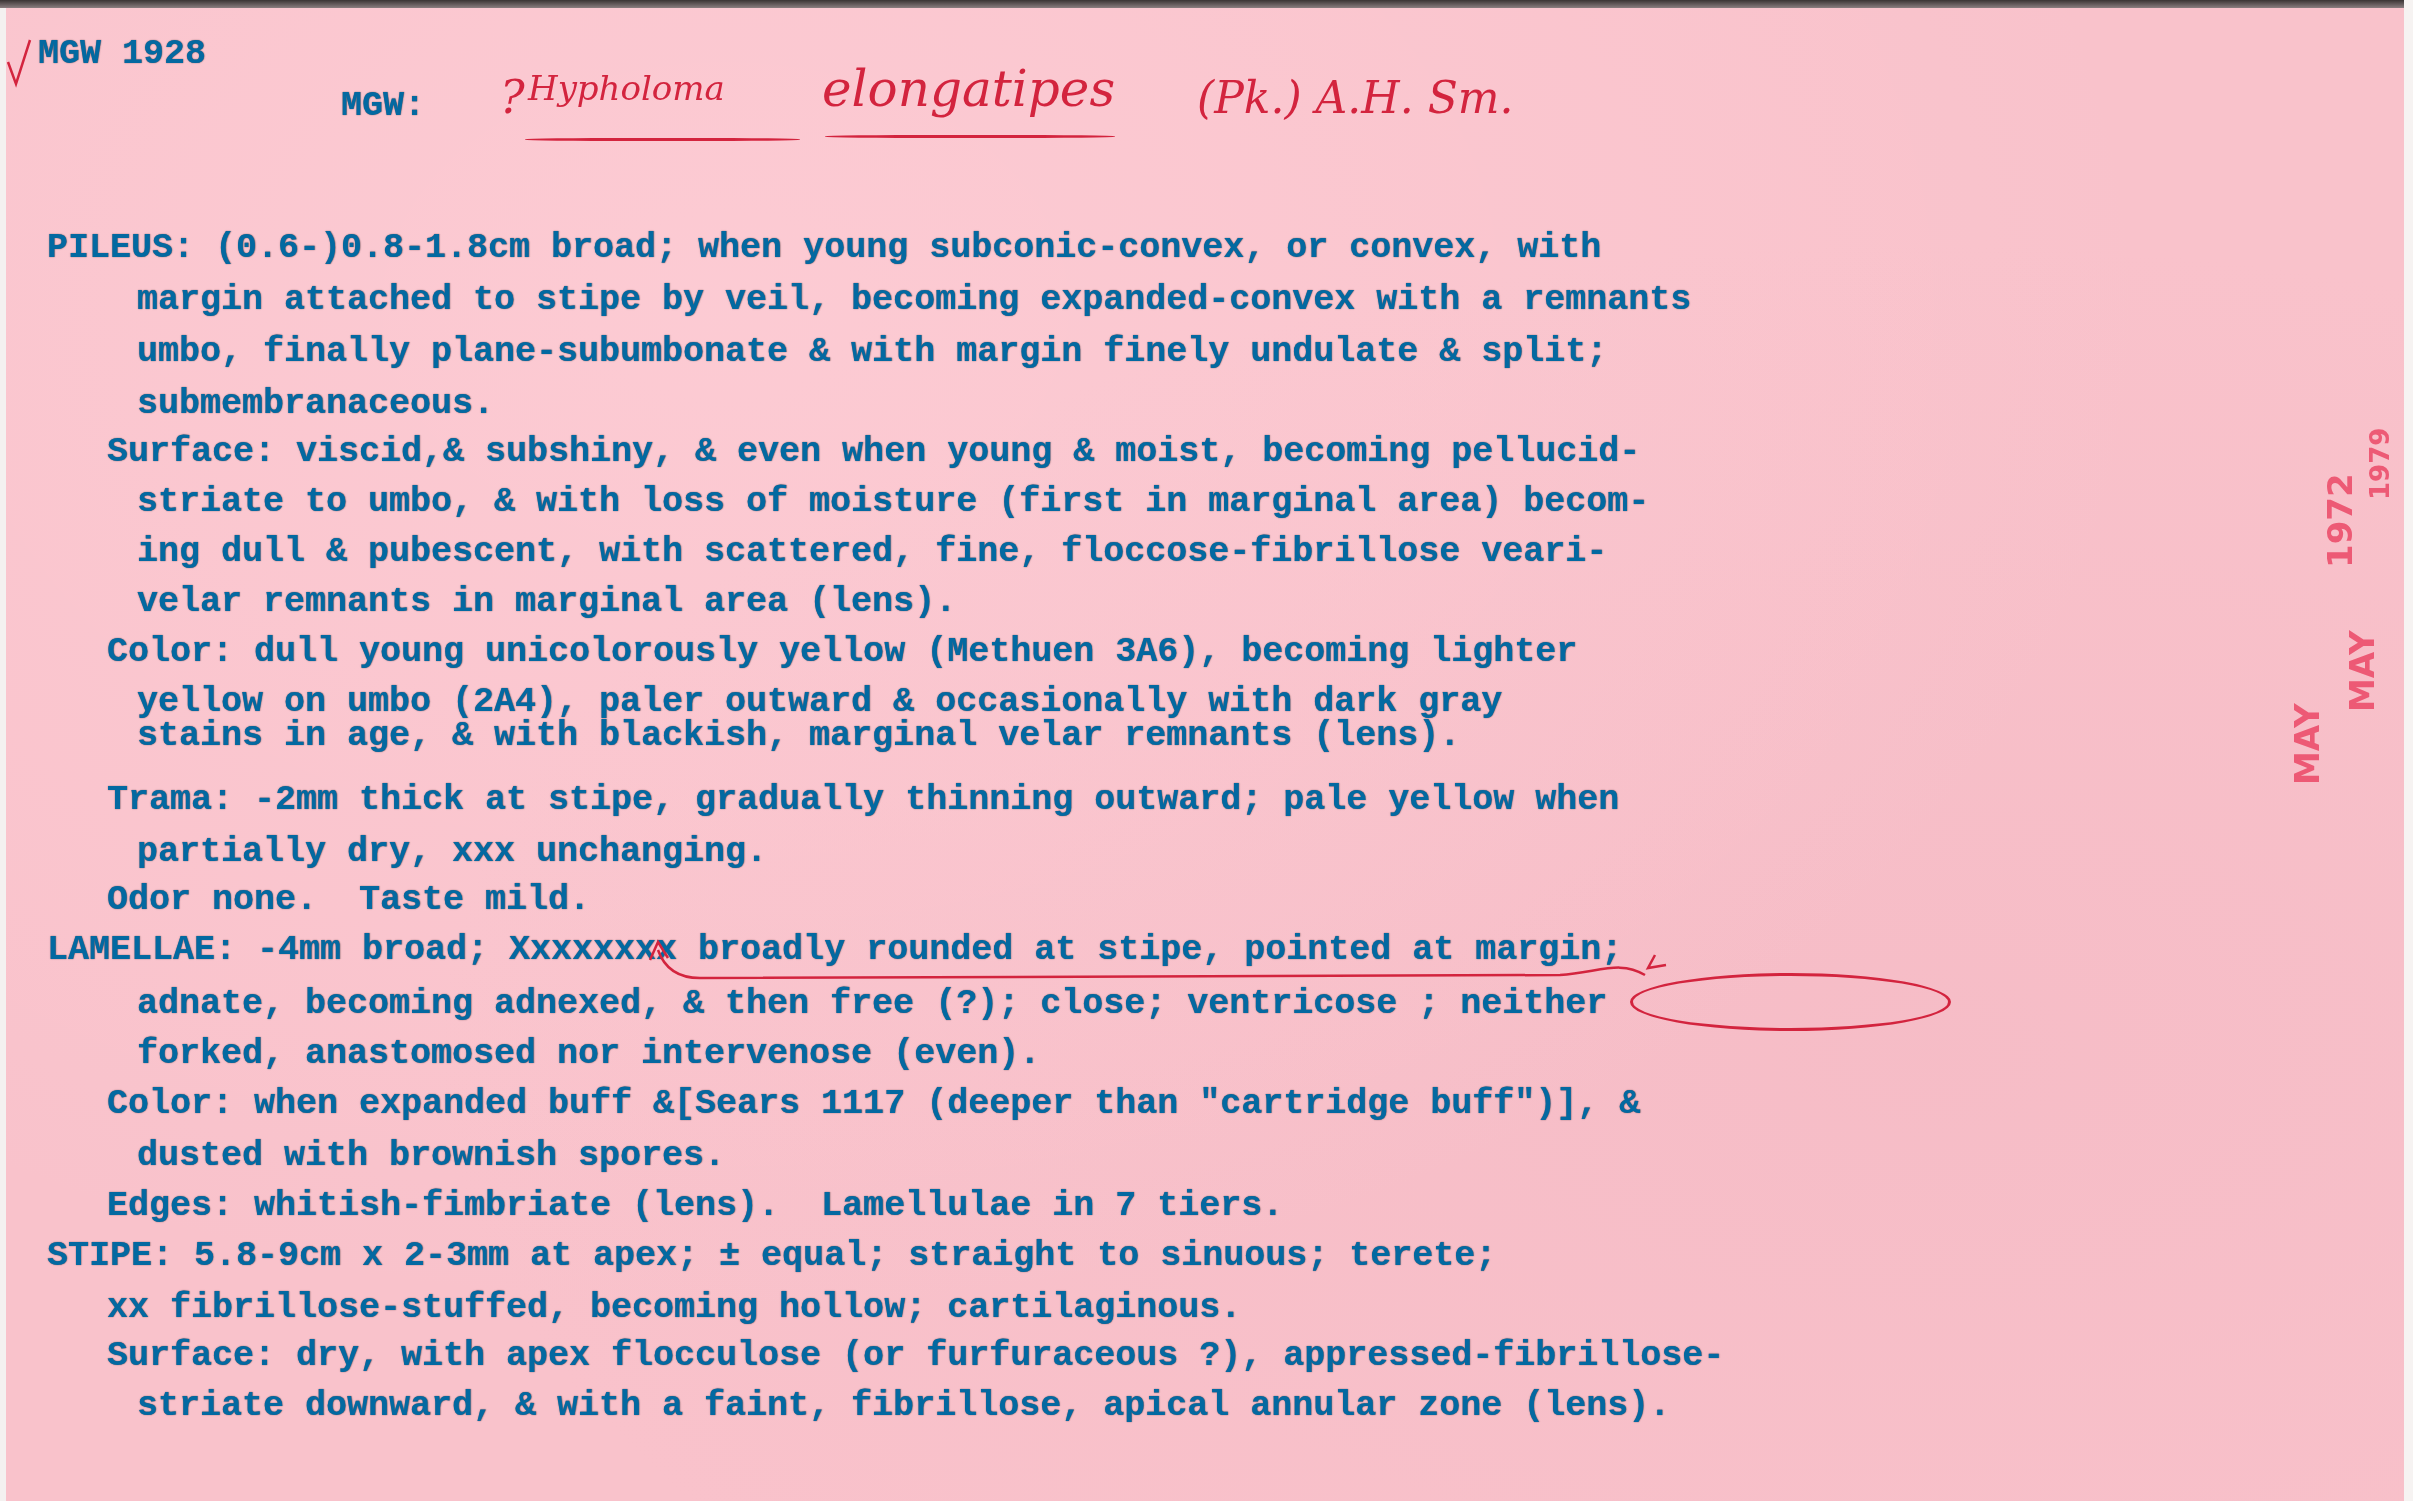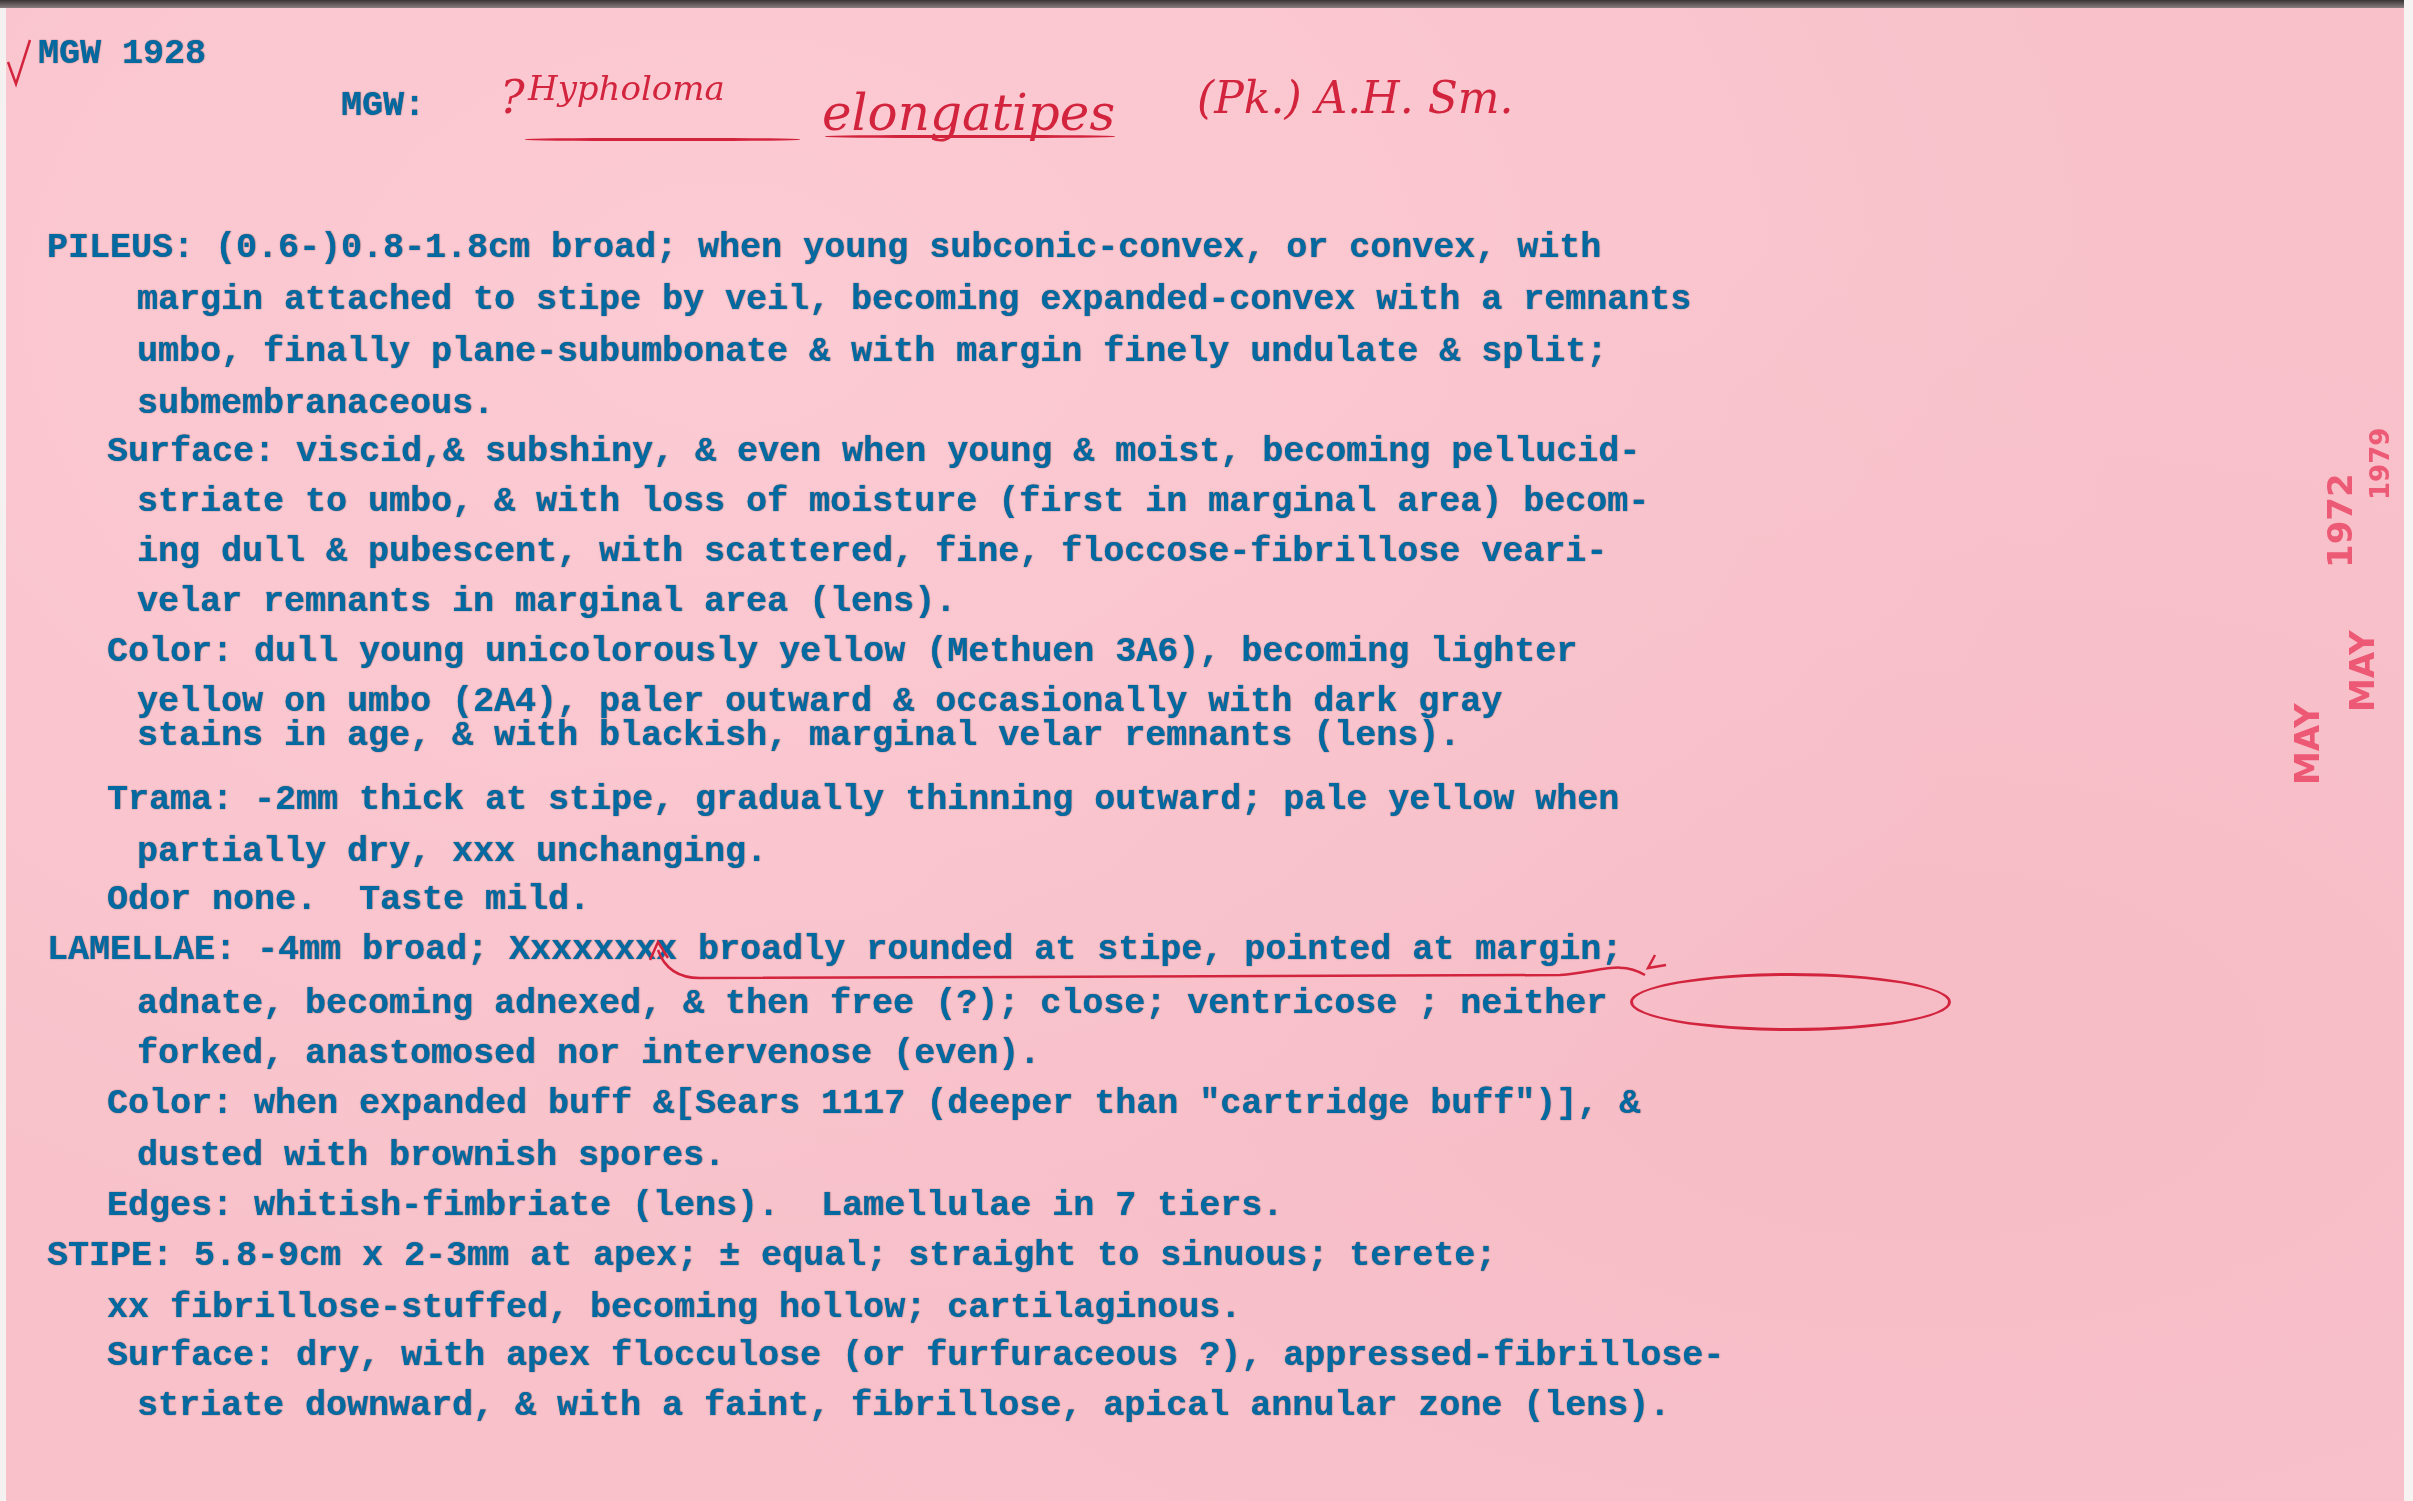--- a/index.html
+++ b/index.html
@@ -54,21 +54,21 @@
 
 <svg class="ann" width="2413" height="1501">
   <path d="M8 62 L16 84 L30 40" stroke="#d3243e" stroke-width="2.5" fill="none"></path>
 </svg>
 
 <div class="typed" style="left:38px; top:28px;">MGW 1928</div>
 
 <div class="typed" style="left:341px; top:80px;">MGW:</div>
 <div class="hand" style="left:500px; top:70px; font-size:46px;">?</div>
 <div class="hand" style="left:528px; top:68px; font-size:34px;">Hypholoma</div>
-<div class="hand" style="left:822px; top:84px; font-size:50px;">elongatipes</div>
+<div class="hand" style="left:822px; top:60px; font-size:50px;">elongatipes</div>
 <div class="hand" style="left:1197px; top:72px; font-size:44px;font-style:italic;">(Pk.) A.H. Sm.</div>
 <div class="ul" style="left:525px; top:138px; width:275px;"></div>
 <div class="ul" style="left:825px; top:135px; width:290px;"></div>
 
 <div class="typed" style="left:47px;  top:222px;">PILEUS: (0.6-)0.8-1.8cm broad; when young subconic-convex, or convex, with</div>
 <div class="typed" style="left:137px; top:274px;">margin attached to stipe by veil, becoming expanded-convex with a remnants</div>
 <div class="typed" style="left:137px; top:326px;">umbo, finally plane-subumbonate &amp; with margin finely undulate &amp; split;</div>
 <div class="typed" style="left:137px; top:378px;">submembranaceous.</div>
 <div class="typed" style="left:107px; top:426px;">Surface: viscid,&amp; subshiny, &amp; even when young &amp; moist, becoming pellucid-</div>
 <div class="typed" style="left:137px; top:476px;">striate to umbo, &amp; with loss of moisture (first in marginal area) becom-</div>

